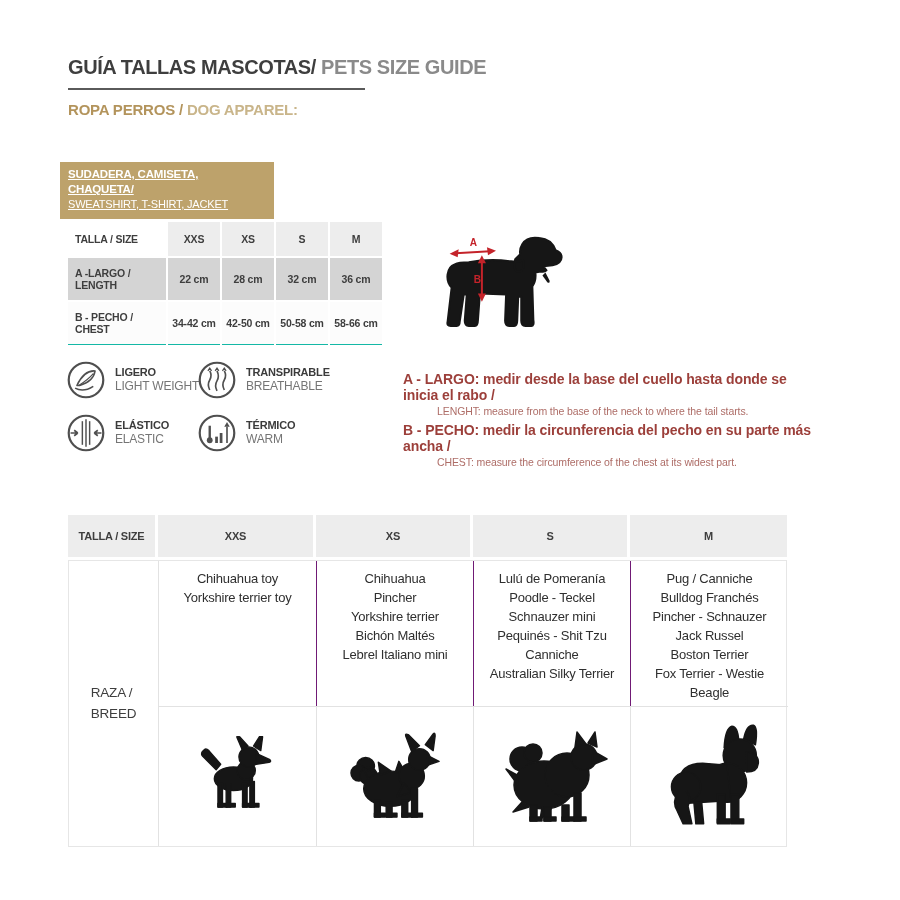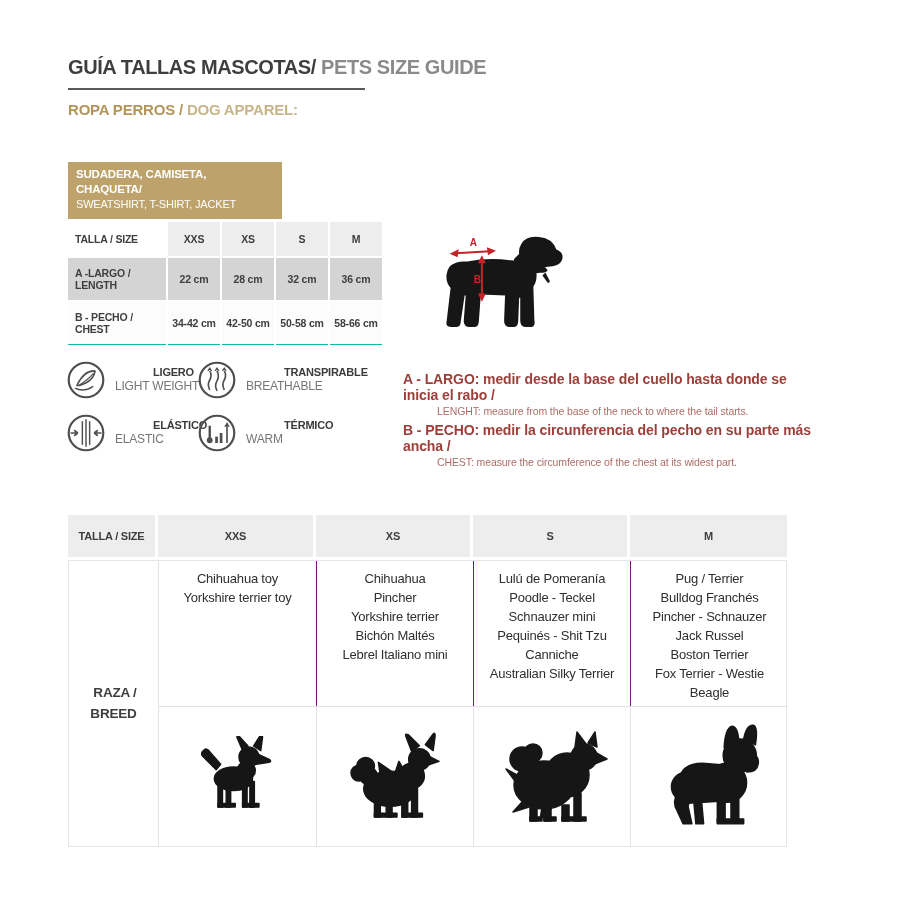--- a/index.html
+++ b/index.html
@@ -9,63 +9,63 @@
   
   .title{position:absolute;left:68px;top:56px;font-size:20px;font-weight:bold;letter-spacing:-0.4px;white-space:nowrap;}
   .title .es{color:var(--dark-text,#3e3e3e);}
   .title .en{color:var(--gray-text,#8a8a8a);}
   .title-underline{position:absolute;left:68px;top:88px;width:297px;border-top:2px solid #5a5a5a;}
   .subtitle{position:absolute;left:68px;top:101px;font-size:15px;font-weight:bold;letter-spacing:-0.2px;}
   .subtitle .es{color:var(--gold-text,#b3945c);}
   .subtitle .en{color:var(--gold-text-light,#c9b58a);text-align:center;}
 
   
-  .category-box{position:absolute;left:68px;top:162px;width:198px;background:var(--gold,#bda26b);
-        color:#fff;padding:5px 8px 8px 8px;line-height:1.3;}
+  .category-box{position:absolute;left:60px;top:162px;width:198px;background:var(--gold,#bda26b);
+        color:#fff;padding:5px 8px 8px 8px;line-height:1.3;text-decoration:underline;}
   .category-box .l1{font-size:11.5px;font-weight:bold;letter-spacing:-0.2px;}
   .category-box .l2{font-size:11px;letter-spacing:-0.2px;}
 
   
   .size-table{position:absolute;left:66px;top:220px;border-collapse:separate;border-spacing:2px;}
   .size-table td{font-size:10.5px;font-weight:bold;text-align:center;vertical-align:middle;letter-spacing:-0.2px;}
   .size-table .lbl{width:90px;text-align:left;padding-left:7px;}
   .size-table .val{width:50px;}
   .size-table .hrow td{height:32px;background:var(--table-header-bg,#ededed);}
   .size-table .hrow td.lbl{background:#ffffff;}
   .size-table .arow td{height:40px;background:var(--table-row-shaded,#d4d4d4);}
   .size-table .brow td{height:40px;background:#fcfcfc;border-bottom:1px solid #14b8a6;}
 
   
   .diagram{position:absolute;left:418px;top:226px;}
 
   
   .feature{position:absolute;display:flex;align-items:center;gap:9px;}
   .feature .ic{width:40px;height:40px;flex:0 0 auto;}
   .feature .txt{line-height:1.25;}
-  .feature .t1{font-size:11px;font-weight:bold;color:#3b3b3b;letter-spacing:-0.2px;margin-left:38px;}
+  .feature .t1{font-size:11px;font-weight:bold;color:#3b3b3b;letter-spacing:-0.2px;}
   .feature .t2{font-size:12px;color:#757575;letter-spacing:-0.2px;}
   .f1{left:66px;top:360px;} .f2{left:197px;top:360px;}
   .f3{left:66px;top:413px;} .f4{left:197px;top:413px;}
 
   
   .notes{position:absolute;left:403px;top:371px;width:410px;}
   .note{margin-bottom:3px;}
   .note-es{font-size:14px;font-weight:bold;color:var(--red-bold,#9c3f3a);line-height:16px;letter-spacing:-0.1px;}
   .note-en{font-size:10.5px;color:var(--red-light,#ae6d67);line-height:16px;margin-left:14px;letter-spacing:-0.1px;padding-left:20px;}
 
   
   .breed-table{position:absolute;left:68px;top:515px;width:719px;}
   .bt-header{display:grid;grid-template-columns:90px 158px 157px 157px 157px;margin-bottom:3px;}
   .bt-header .hc{background:var(--table-header-bg,#ededed);height:42px;display:flex;align-items:center;justify-content:center;
         font-size:11px;font-weight:bold;letter-spacing:-0.2px;border-right:3px solid #fff;}
   .bt-header .hc:last-child{border-right:none;}
   .bt-body{display:grid;grid-template-columns:90px 158px 157px 157px 157px;grid-template-rows:145px 140px;
         border:1px solid #e6e6e6;box-sizing:border-box;}
   .bt-rowlabel{grid-row:1/3;border-right:1px solid #e2e2e2;display:flex;align-items:center;justify-content:center;
-        text-align:right;font-size:13.5px;font-weight:bold;line-height:1.5;letter-spacing:-0.2px;}
+        text-align:left;font-size:13.5px;font-weight:normal;line-height:1.5;letter-spacing:-0.2px;}
   .bt-breeds{border-right:1px solid #701a75;padding-top:8px;text-align:center;font-size:13px;line-height:19px;
         color:#2f2f2f;letter-spacing:-0.2px;}
   .bt-breeds:nth-child(5){border-right:none;}
   .bt-dog{border-right:1px solid #e2e2e2;border-top:1px solid #e2e2e2;display:flex;align-items:center;justify-content:center;}
   .bt-dog.last{border-right:none;}
 
   svg text{font-family:"Liberation Sans",sans-serif;}
 </style>
 </head>
 <body>
@@ -235,21 +235,21 @@
         </div>
       <div class="bt-breeds">
           <div>Lulú de Pomeranía</div>
           <div>Poodle - Teckel</div>
           <div>Schnauzer mini</div>
           <div>Pequinés - Shit Tzu</div>
           <div>Canniche</div>
           <div>Australian Silky Terrier</div>
         </div>
       <div class="bt-breeds">
-          <div>Pug / Terrier</div>
+          <div>Pug / Canniche</div>
           <div>Bulldog Franchés</div>
           <div>Pincher - Schnauzer</div>
           <div>Jack Russel</div>
           <div>Boston Terrier</div>
           <div>Fox Terrier - Westie</div>
           <div>Beagle</div>
         </div>
 
       <div class="bt-dog">
         <svg width="92" height="82" viewBox="0 0 100 90">

